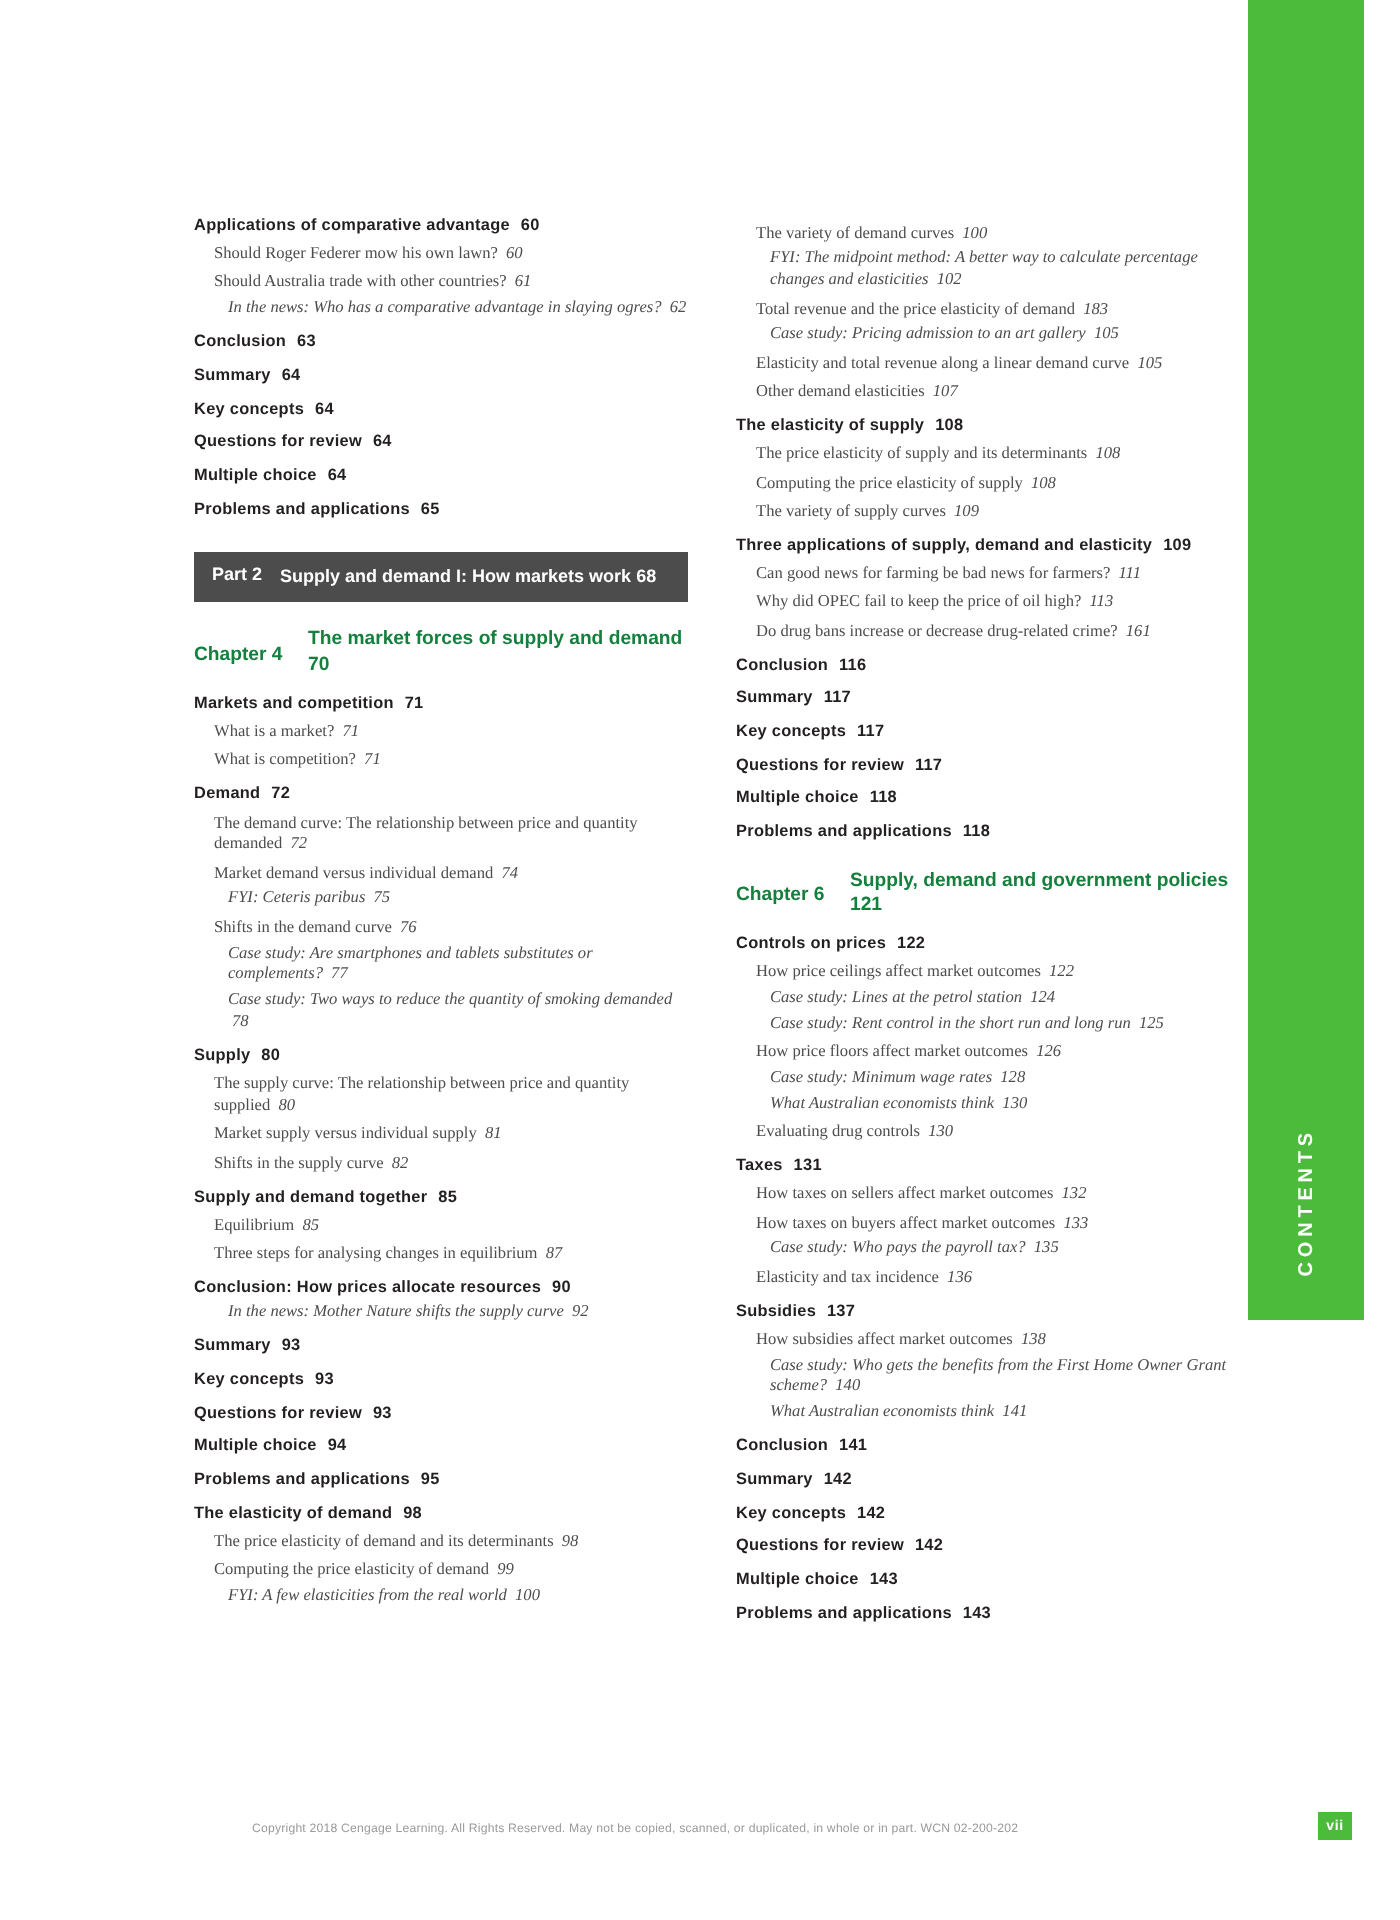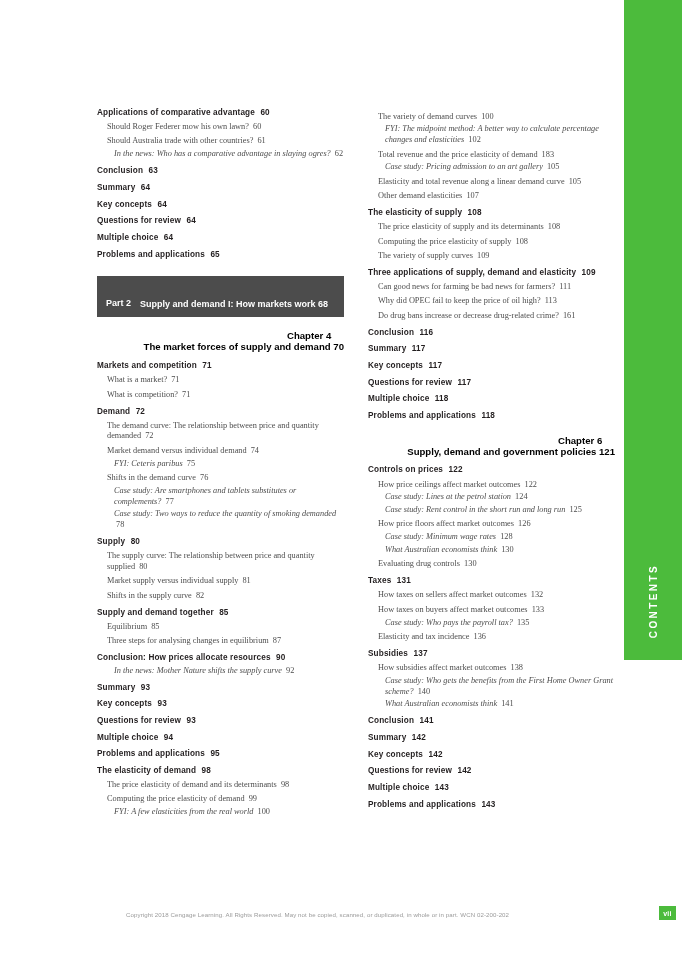--- a/index.html
+++ b/index.html
@@ -96,28 +96,28 @@
     margin: 2.0px 0 0 0;
     padding-left: 17px;
     line-height: 1.3;
   }
 
   .pg {
     font-style: normal;
     white-space: nowrap;
   }
   .lvl1 .pg { padding-left: 3px; }
-  .lvl2 .pg, .lvl3 .pg { padding-left: 2px; }
+  .lvl2 .pg, .lvl3 .pg { padding-left: 2px; font-style: italic; }
 
   
   .part-banner {
     background: #4c4c4c;
     color: #ffffff;
     margin: 16px 0 10px 0;
-    padding: 22px 8px 7px 9px;
+    padding: 6px 8px 7px 9px;
     display: flex;
     align-items: flex-start;
   }
   .part-banner-num {
     font-family: "Liberation Sans", sans-serif;
     font-weight: bold;
     font-size: 9px;
     white-space: nowrap;
     flex: 0 0 auto;
     padding-right: 9px;
@@ -125,24 +125,23 @@
   .part-banner-title {
     font-family: "Liberation Sans", sans-serif;
     font-weight: bold;
     font-size: 9px;
     line-height: 1.35;
   }
 
   
   .chapter-head {
     display: flex;
-    align-items: flex-end;
+    align-items: center;
     margin: 13px 0 7px 0;
-    color: #000000;
-    flex-direction: column;
+    color: #15803d;
   }
   .chapter-num {
     font-family: "Liberation Sans", sans-serif;
     font-weight: bold;
     font-size: 9.6px;
     white-space: nowrap;
     flex: 0 0 auto;
     width: 57px;
   }
   .chapter-title {

